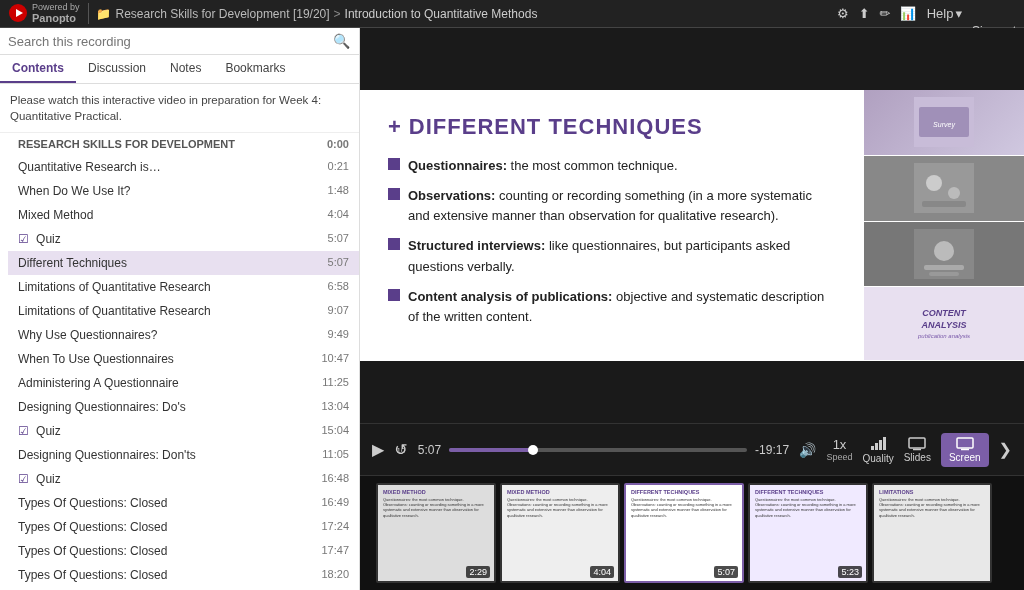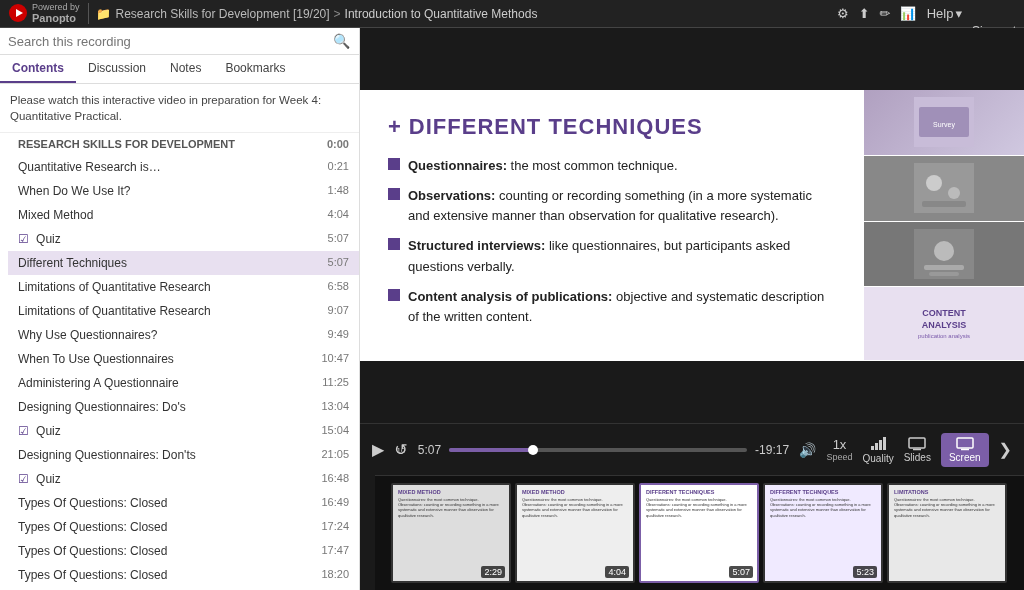--- a/index.html
+++ b/index.html
@@ -42,21 +42,21 @@
     .content { flex: 1; display: flex; flex-direction: column; background: #1a1a1a; }
 
     
     .video-area { flex: 1; position: relative; background: #1a1a1a; display: flex; align-items: center; justify-content: center; overflow: hidden; }
     .slide-frame { width: 100%; max-height: calc(590px - 28px - 52px - 115px); display: flex; background: #fff; margin: 0 auto; }
     .slide-main { flex: 1; background: #fff; padding: 24px 28px; position: relative; }
     .slide-title { font-size: 22px; font-weight: bold; color: #5a3e8a; margin-bottom: 16px; display: flex; align-items: center; gap: 8px; }
     .slide-body { font-size: 13px; color: #222; line-height: 1.55; }
     .slide-body .bullet { display: flex; gap: 8px; margin-bottom: 10px; }
     .slide-body .bullet .sq { width: 12px; height: 12px; background: #5a3e8a; flex-shrink: 0; margin-top: 2px; }
-    .slide-images { width: 160px; display: flex; flex-direction: column; background: #ccc; overflow: hidden; }
+    .slide-images { width: 160px; display: flex; flex-direction: column; background: #ccc; overflow: hidden; font-style: italic; }
     .slide-img-block { flex: 1; background: #888; border-bottom: 1px solid #fff; display: flex; align-items: center; justify-content: center; overflow: hidden; }
     .slide-img-block.img1 { background: linear-gradient(135deg, #aaa 0%, #ccc 100%); }
     .slide-img-block.img2 { background: linear-gradient(135deg, #888 0%, #aaa 100%); }
     .slide-img-block.img3 { background: linear-gradient(135deg, #999 0%, #bbb 100%); }
     .slide-img-block.img4 { background: linear-gradient(135deg, #5a3e8a 0%, #8a70ba 50%, #ccc 100%); }
 
     
     .controls { height: 52px; background: #1a1a1a; display: flex; align-items: center; padding: 0 12px; gap: 10px; border-top: 1px solid #333; }
     .ctrl-btn { background: none; border: none; color: #ccc; font-size: 16px; cursor: pointer; display: flex; align-items: center; justify-content: center; }
     .progress-bar-wrap { flex: 1; display: flex; align-items: center; gap: 8px; }
@@ -67,21 +67,21 @@
     .vol-icon { color: #ccc; font-size: 14px; }
     .speed-btn { color: #ccc; font-size: 12px; background: none; border: none; cursor: pointer; white-space: nowrap; }
     .quality-btn { display: flex; flex-direction: column; align-items: center; color: #ccc; font-size: 10px; cursor: pointer; gap: 3px; }
     .quality-bars { display: flex; align-items: flex-end; gap: 1px; height: 14px; }
     .quality-bars span { width: 3px; background: #ccc; display: block; }
     .slides-btn { display: flex; flex-direction: column; align-items: center; color: #ccc; font-size: 10px; cursor: pointer; gap: 1px; }
     .screen-btn { display: flex; flex-direction: column; align-items: center; color: #fff; font-size: 10px; cursor: pointer; gap: 1px; background: #7b5ea7; border-radius: 4px; padding: 4px 8px; }
     .chevron-btn { background: none; border: none; color: #ccc; font-size: 16px; cursor: pointer; }
 
     
-    .thumb-strip { height: 115px; background: #111; display: flex; align-items: center; padding: 6px 16px; gap: 4px; overflow: hidden; border-top: 1px solid #333; margin-left: 15px; }
+    .thumb-strip { height: 115px; background: #111; display: flex; align-items: center; padding: 6px 16px; gap: 4px; overflow: hidden; border-top: 1px solid #333; }
     .thumb { width: 120px; height: 100px; background: #333; flex-shrink: 0; border-radius: 2px; position: relative; overflow: hidden; cursor: pointer; border: 2px solid transparent; }
     .thumb.active { border-color: #7b5ea7; }
     .thumb-inner { width: 100%; height: 100%; display: flex; flex-direction: column; background: #fff; }
     .thumb-slide { flex: 1; background: #fff; padding: 4px 5px; font-size: 5px; overflow: hidden; }
     .thumb-time { position: absolute; bottom: 3px; right: 4px; background: rgba(0,0,0,0.7); color: #fff; font-size: 9px; padding: 1px 3px; border-radius: 2px; }
     .thumb-title { font-size: 5.5px; font-weight: bold; color: #5a3e8a; margin-bottom: 2px; }
     .thumb-text { font-size: 4px; color: #333; line-height: 1.3; }
   </style>
 </head>
 <body>
@@ -179,21 +179,21 @@
         <div class="toc-item">
           <span><span>Designing Questionnaires: Do's</span></span>
           <span class="time">13:04</span>
         </div>
         <div class="toc-item">
           <span><span class="quiz-icon">☑ </span><span>Quiz</span></span>
           <span class="time">15:04</span>
         </div>
         <div class="toc-item">
           <span><span>Designing Questionnaires: Don'ts</span></span>
-          <span class="time">21:05</span>
+          <span class="time">11:05</span>
         </div>
         <div class="toc-item">
           <span><span class="quiz-icon">☑ </span><span>Quiz</span></span>
           <span class="time">16:48</span>
         </div>
         <div class="toc-item">
           <span><span>Types Of Questions: Closed</span></span>
           <span class="time">16:49</span>
         </div>
         <div class="toc-item">

